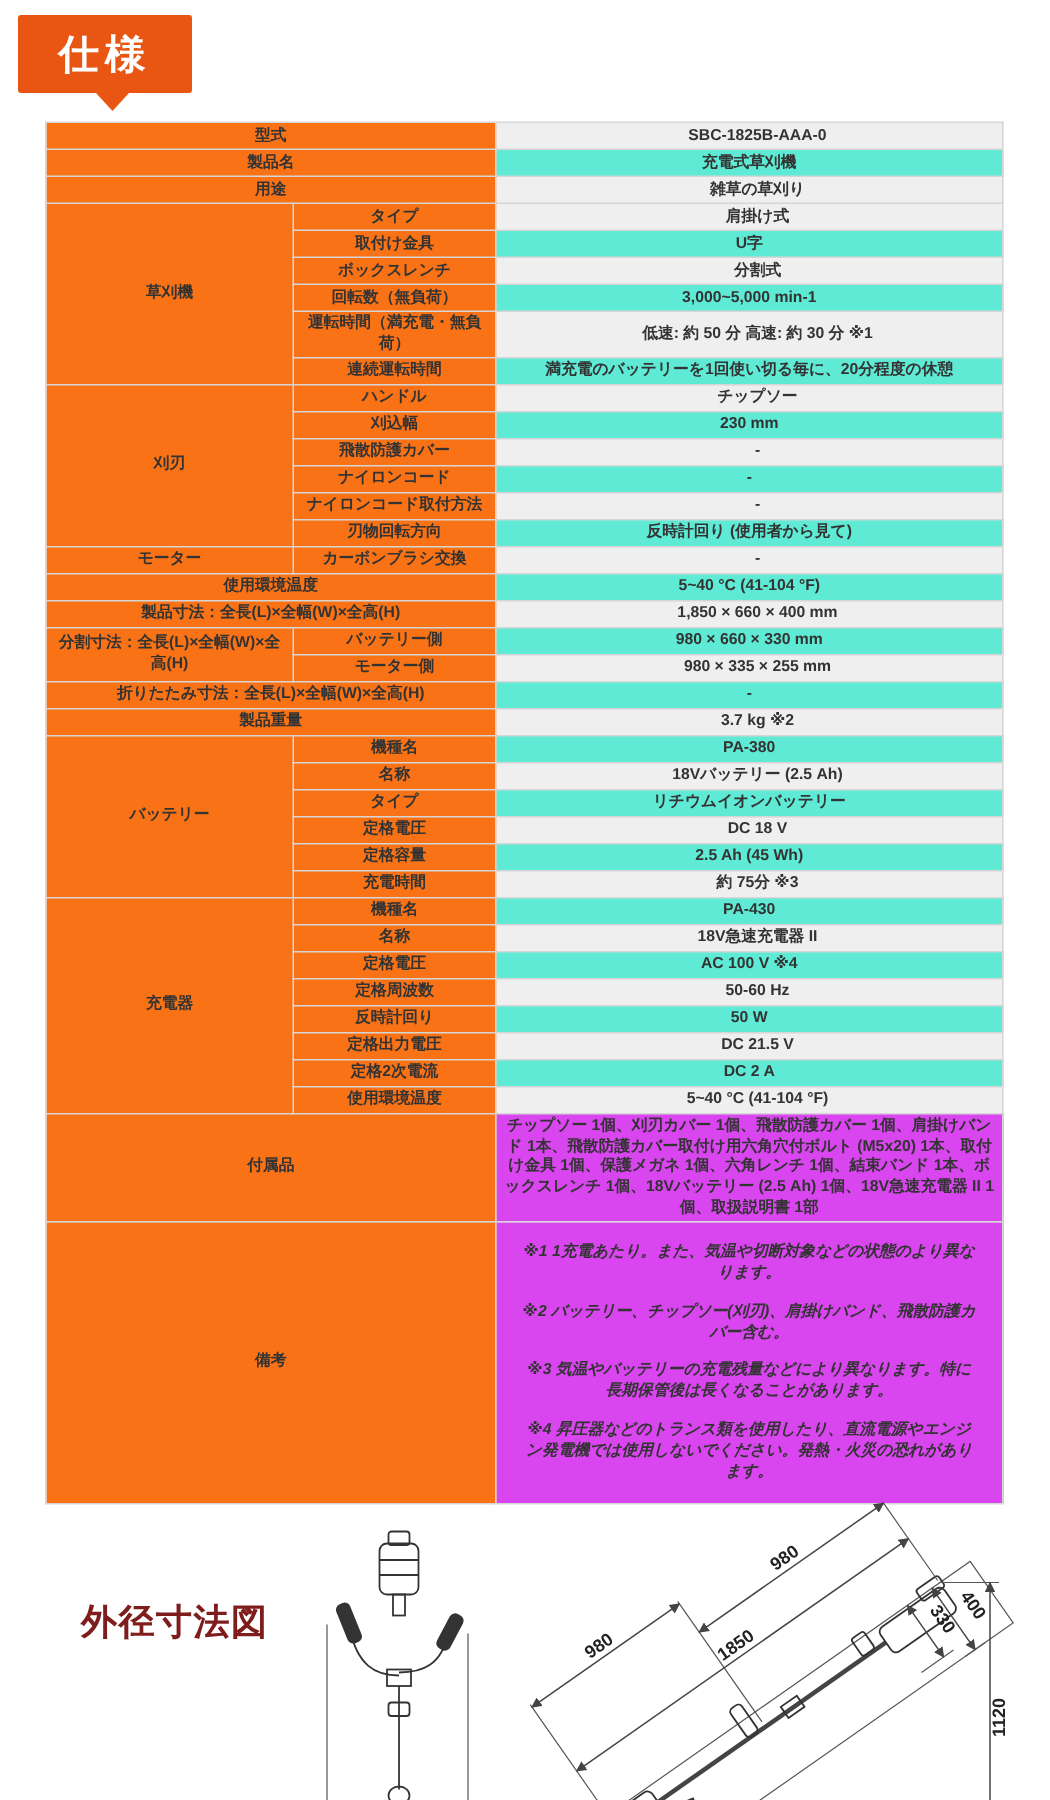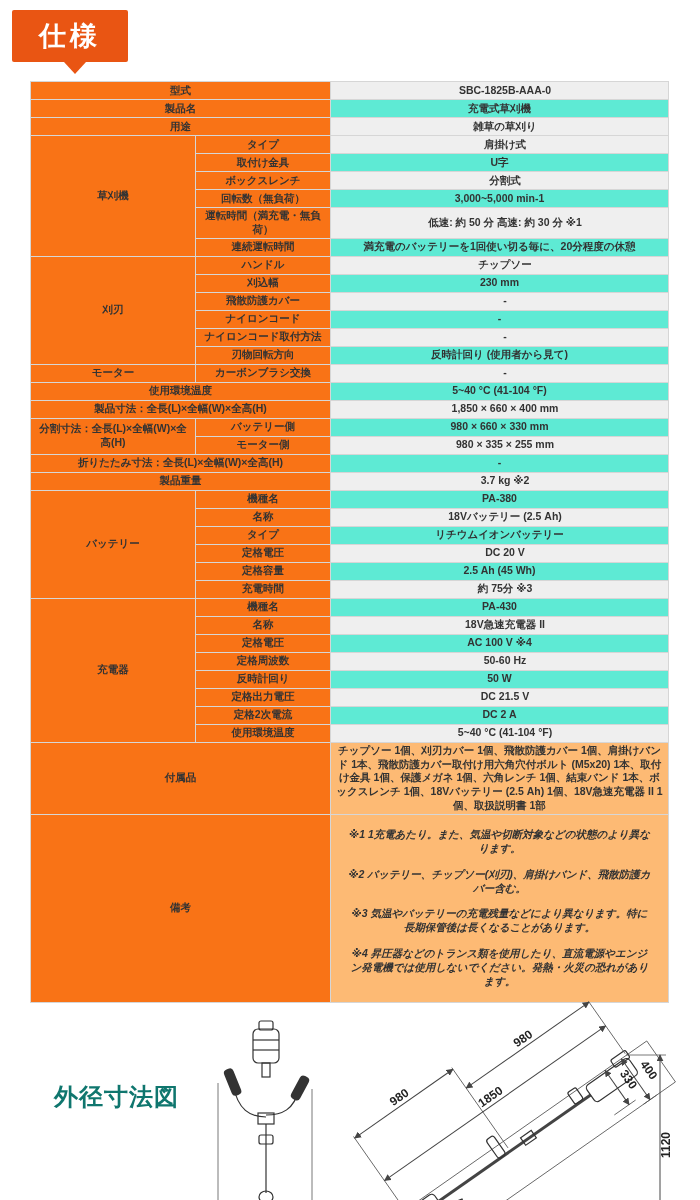--- a/index.html
+++ b/index.html
@@ -28,26 +28,26 @@
   table.spec col.c2{width:135px;}
   table.spec col.c3{width:338px;}
   table.spec td{
     border:1px solid #d6d6d6;text-align:center;vertical-align:middle;
     padding:1px 5px;font-size:10.5px;line-height:1.32;color:#333;
     word-break:break-all;height:15px;
   }
   td.l{background:#f97316;font-weight:700;}
   td.v{background:#5eead4;font-weight:600;}
   td.v.g{background:#efefef;padding-left:16px;}
-  td.p,td.n{background:#fdba74;text-align:left;font-weight:600;padding:4px 8px;line-height:1.42;}
+  td.p,td.n{background:#d946ef;text-align:left;font-weight:600;padding:4px 8px;line-height:1.42;}
   td.n div{margin:12px;font-style:italic;}
   
   .diagrams{position:relative;height:280px;}
   .dia-heading{
-    position:absolute;left:54px;top:78px;font-size:24px;font-weight:700;color:#0f766e;
+    position:absolute;left:54px;top:62px;font-size:24px;font-weight:700;color:#7f1d1d;
     letter-spacing:1px;
   }
   svg text{font-family:"Liberation Sans","DejaVu Sans",sans-serif;font-size:12px;font-weight:700;fill:#222;}
   .thin{stroke:#555;stroke-width:0.8;fill:none;}
   .dim{stroke:#444;stroke-width:1;fill:none;}
   .art{stroke:#333;stroke-width:1.2;fill:none;}
 </style>
 </head>
 <body>
 
@@ -162,21 +162,21 @@
       <tr>
         <td class="l">名称</td>
         <td class="v g">18Vバッテリー (2.5 Ah)</td>
       </tr>
       <tr>
         <td class="l">タイプ</td>
         <td class="v">リチウムイオンバッテリー</td>
       </tr>
       <tr>
         <td class="l">定格電圧</td>
-        <td class="v g">DC 20 V</td>
+        <td class="v g">DC 18 V</td>
       </tr>
       <tr>
         <td class="l">定格容量</td>
         <td class="v">2.5 Ah (45 Wh)</td>
       </tr>
       <tr>
         <td class="l">充電時間</td>
         <td class="v g">約 75分 ※3</td>
       </tr>
       <tr>

